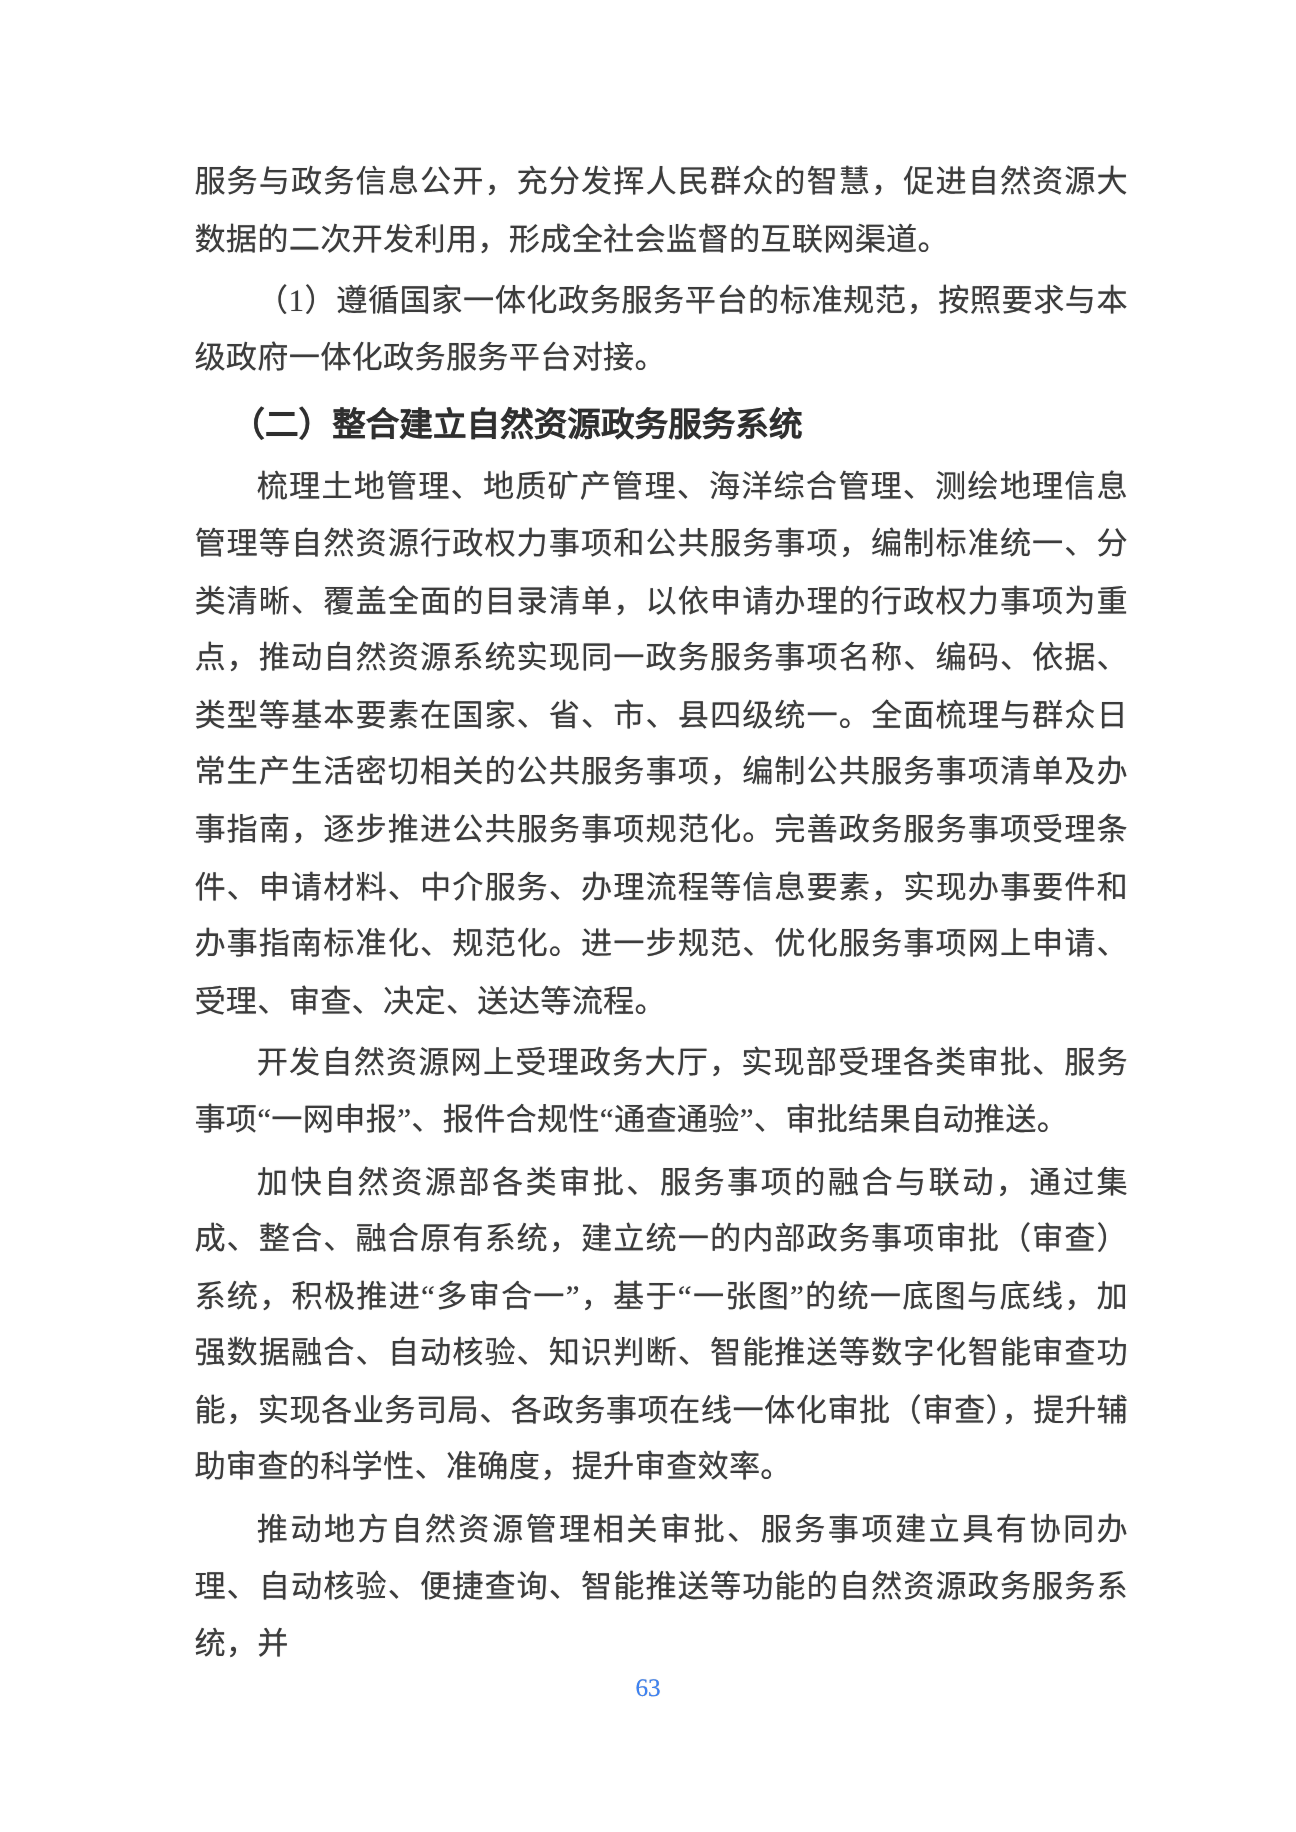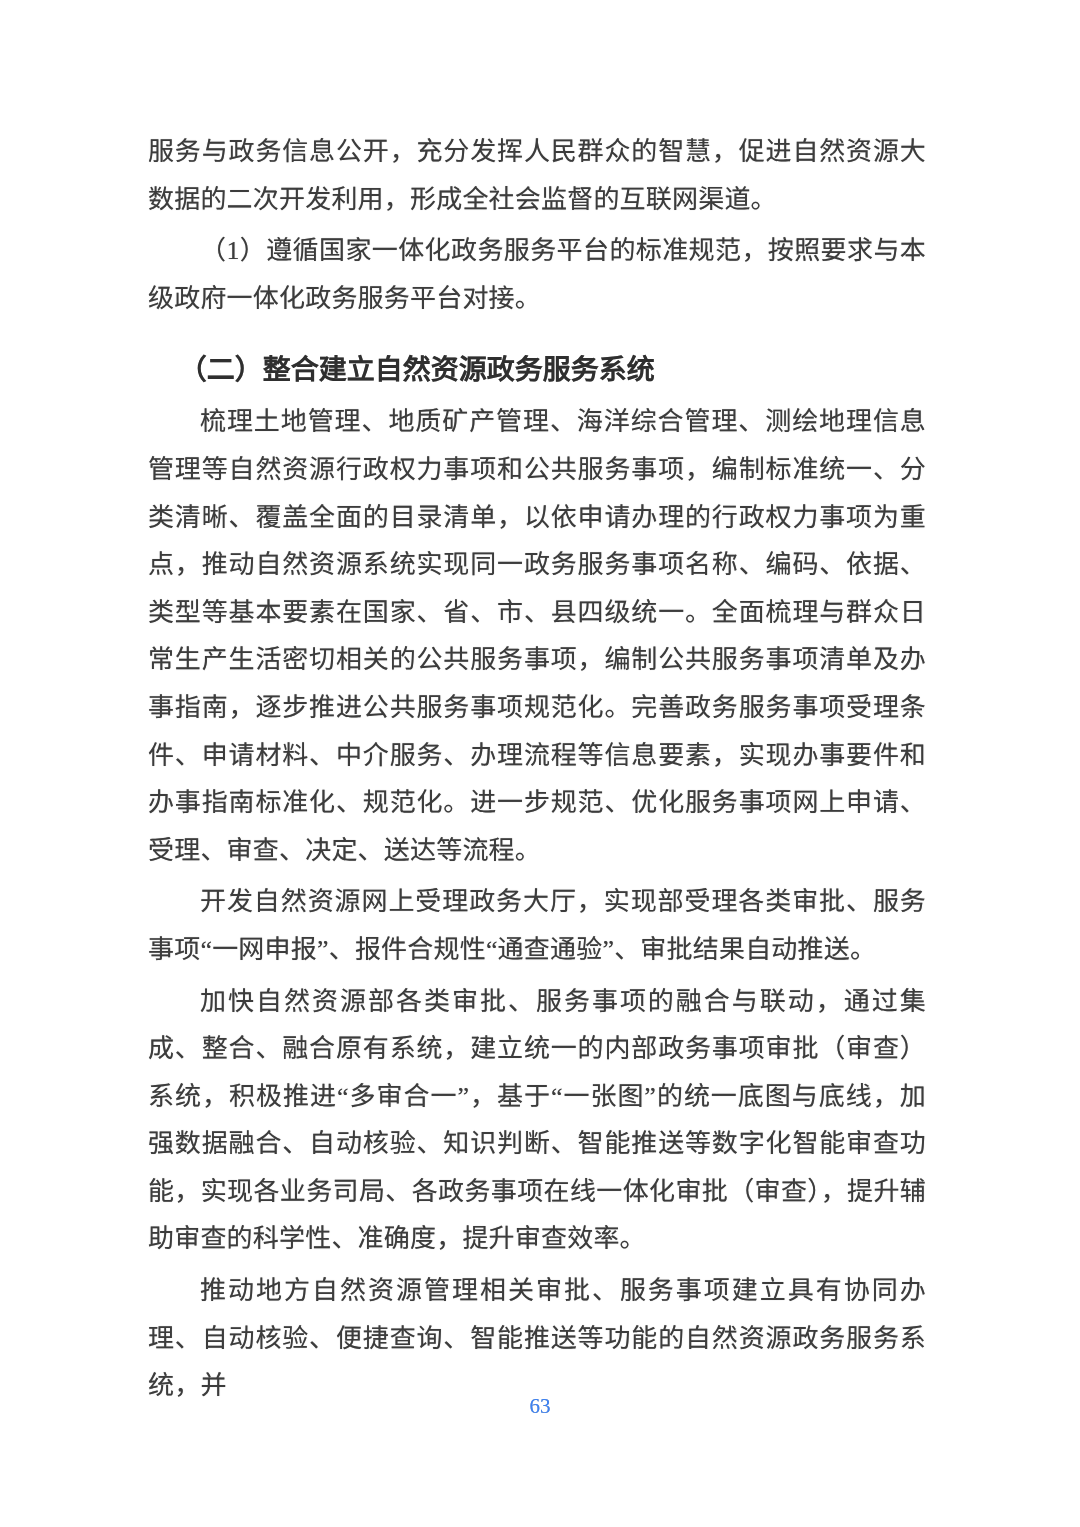--- a/index.html
+++ b/index.html
@@ -12,42 +12,42 @@
     width: 1080px;
     height: 1527px;
     margin: 0 auto;
     background: #ffffff;
     overflow: hidden;
     font-family: "Liberation Serif", "DejaVu Serif", serif;
     color: #3c3c3c;
   }
   .content {
     position: absolute;
-    left: 148px;
+    left: 162px;
     top: 128px;
     width: 778px;
   }
   .para {
     margin: 4px 0 0 0;
     font-size: 26px;
     line-height: 47.6px;
     text-align: justify;
     text-justify: inter-ideograph;
     letter-spacing: 0.2px;
     
     text-shadow: 0 0 0.7px rgba(60,60,60,0.55);
   }
   .para.first {
     margin-top: 0;
   }
   .para.indent {
     text-indent: 2em;
   }
   .heading {
-    margin: 24px 0 4px 0;
+    margin: 8px 0 4px 0;
     font-family: "Liberation Sans", "DejaVu Sans", sans-serif;
     font-weight: bold;
     font-size: 28px;
     line-height: 48px;
     text-indent: 1.1em;
     color: #2f2f2f;
     text-shadow: 0 0 0.6px rgba(47,47,47,0.5);
   }
   .page-number {
     position: absolute;

